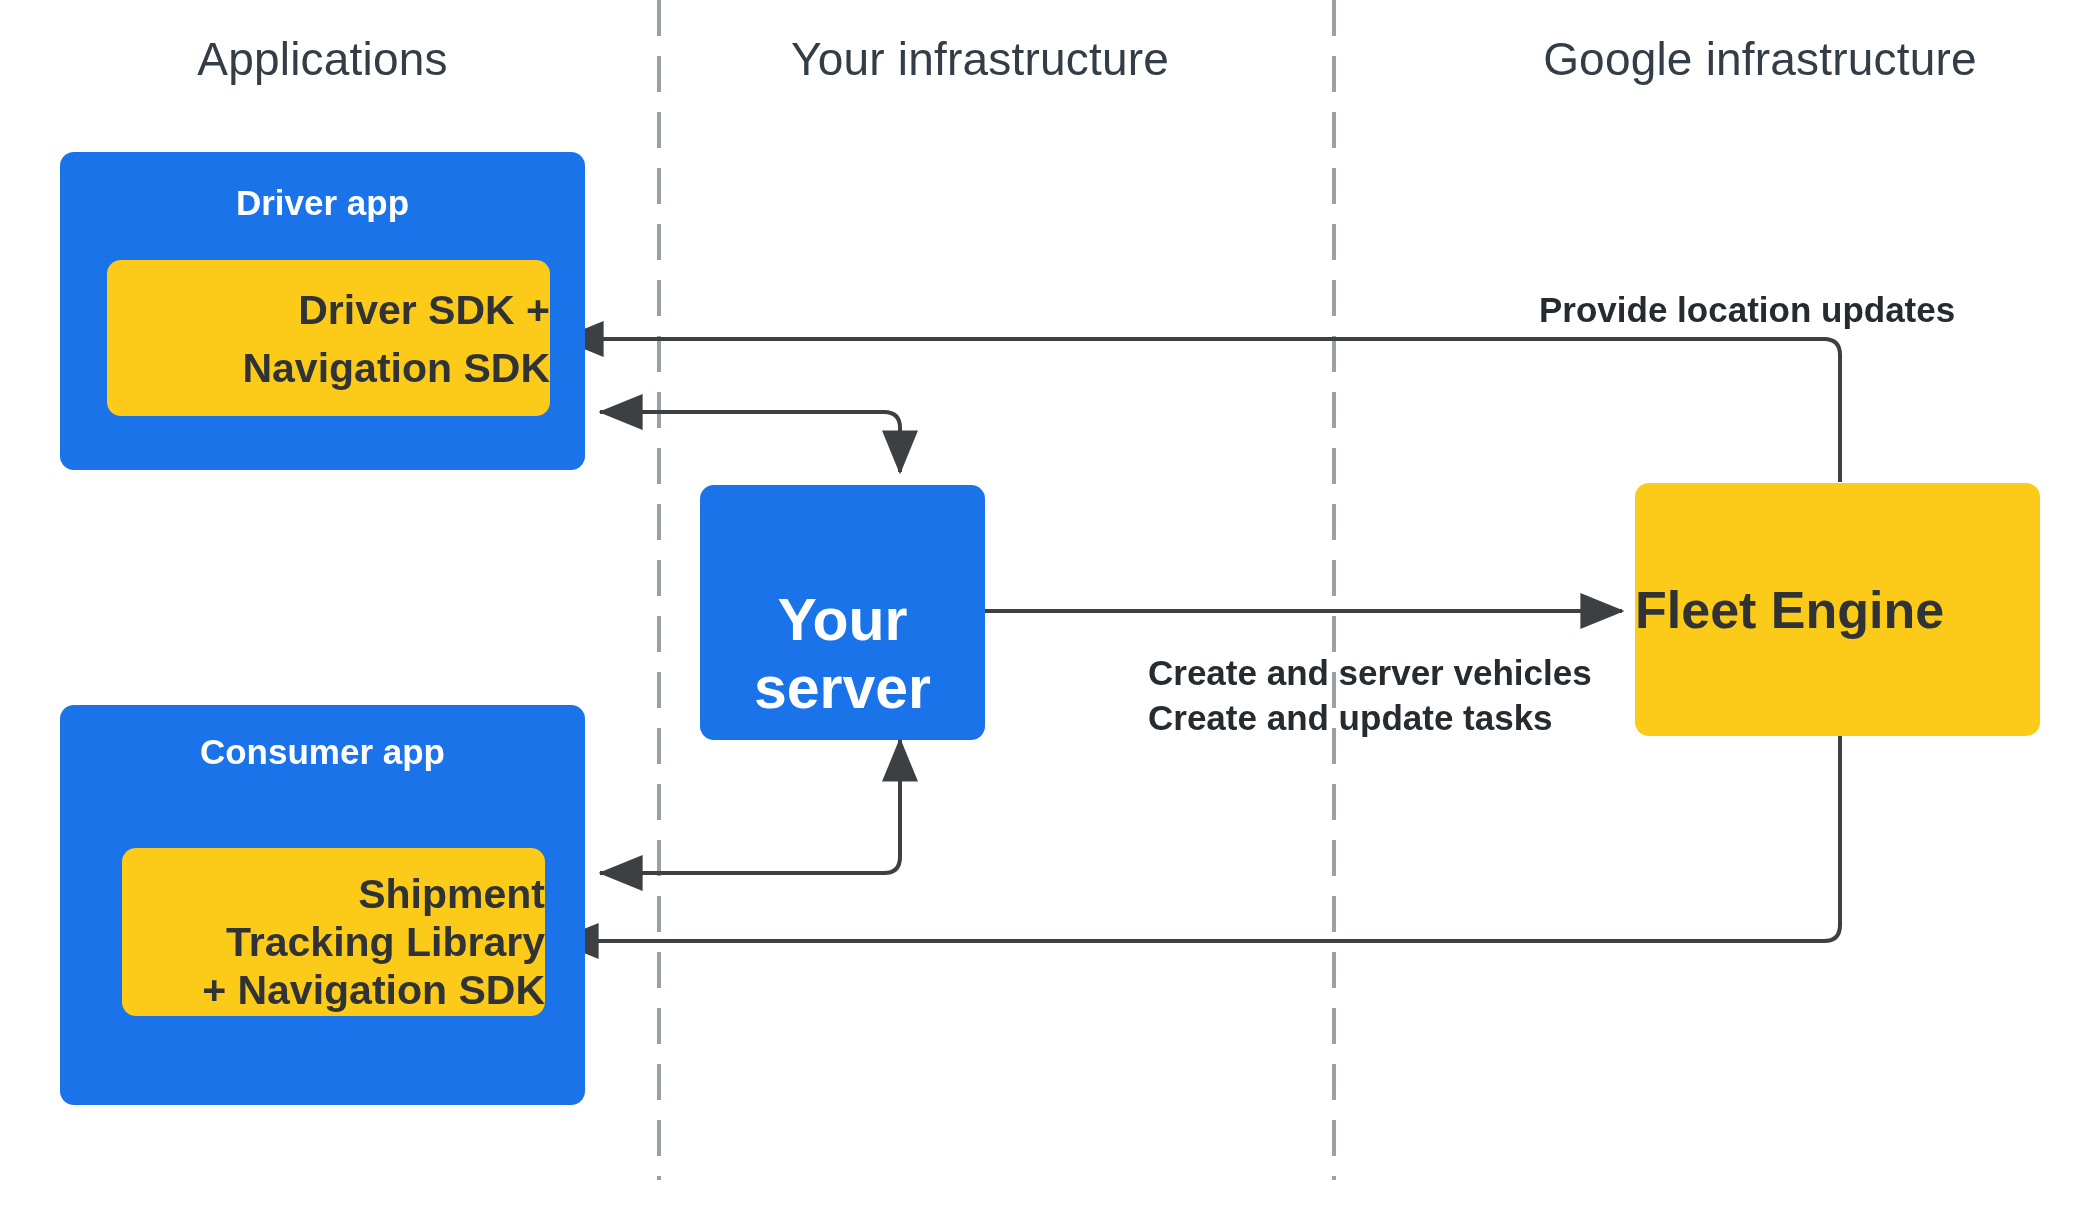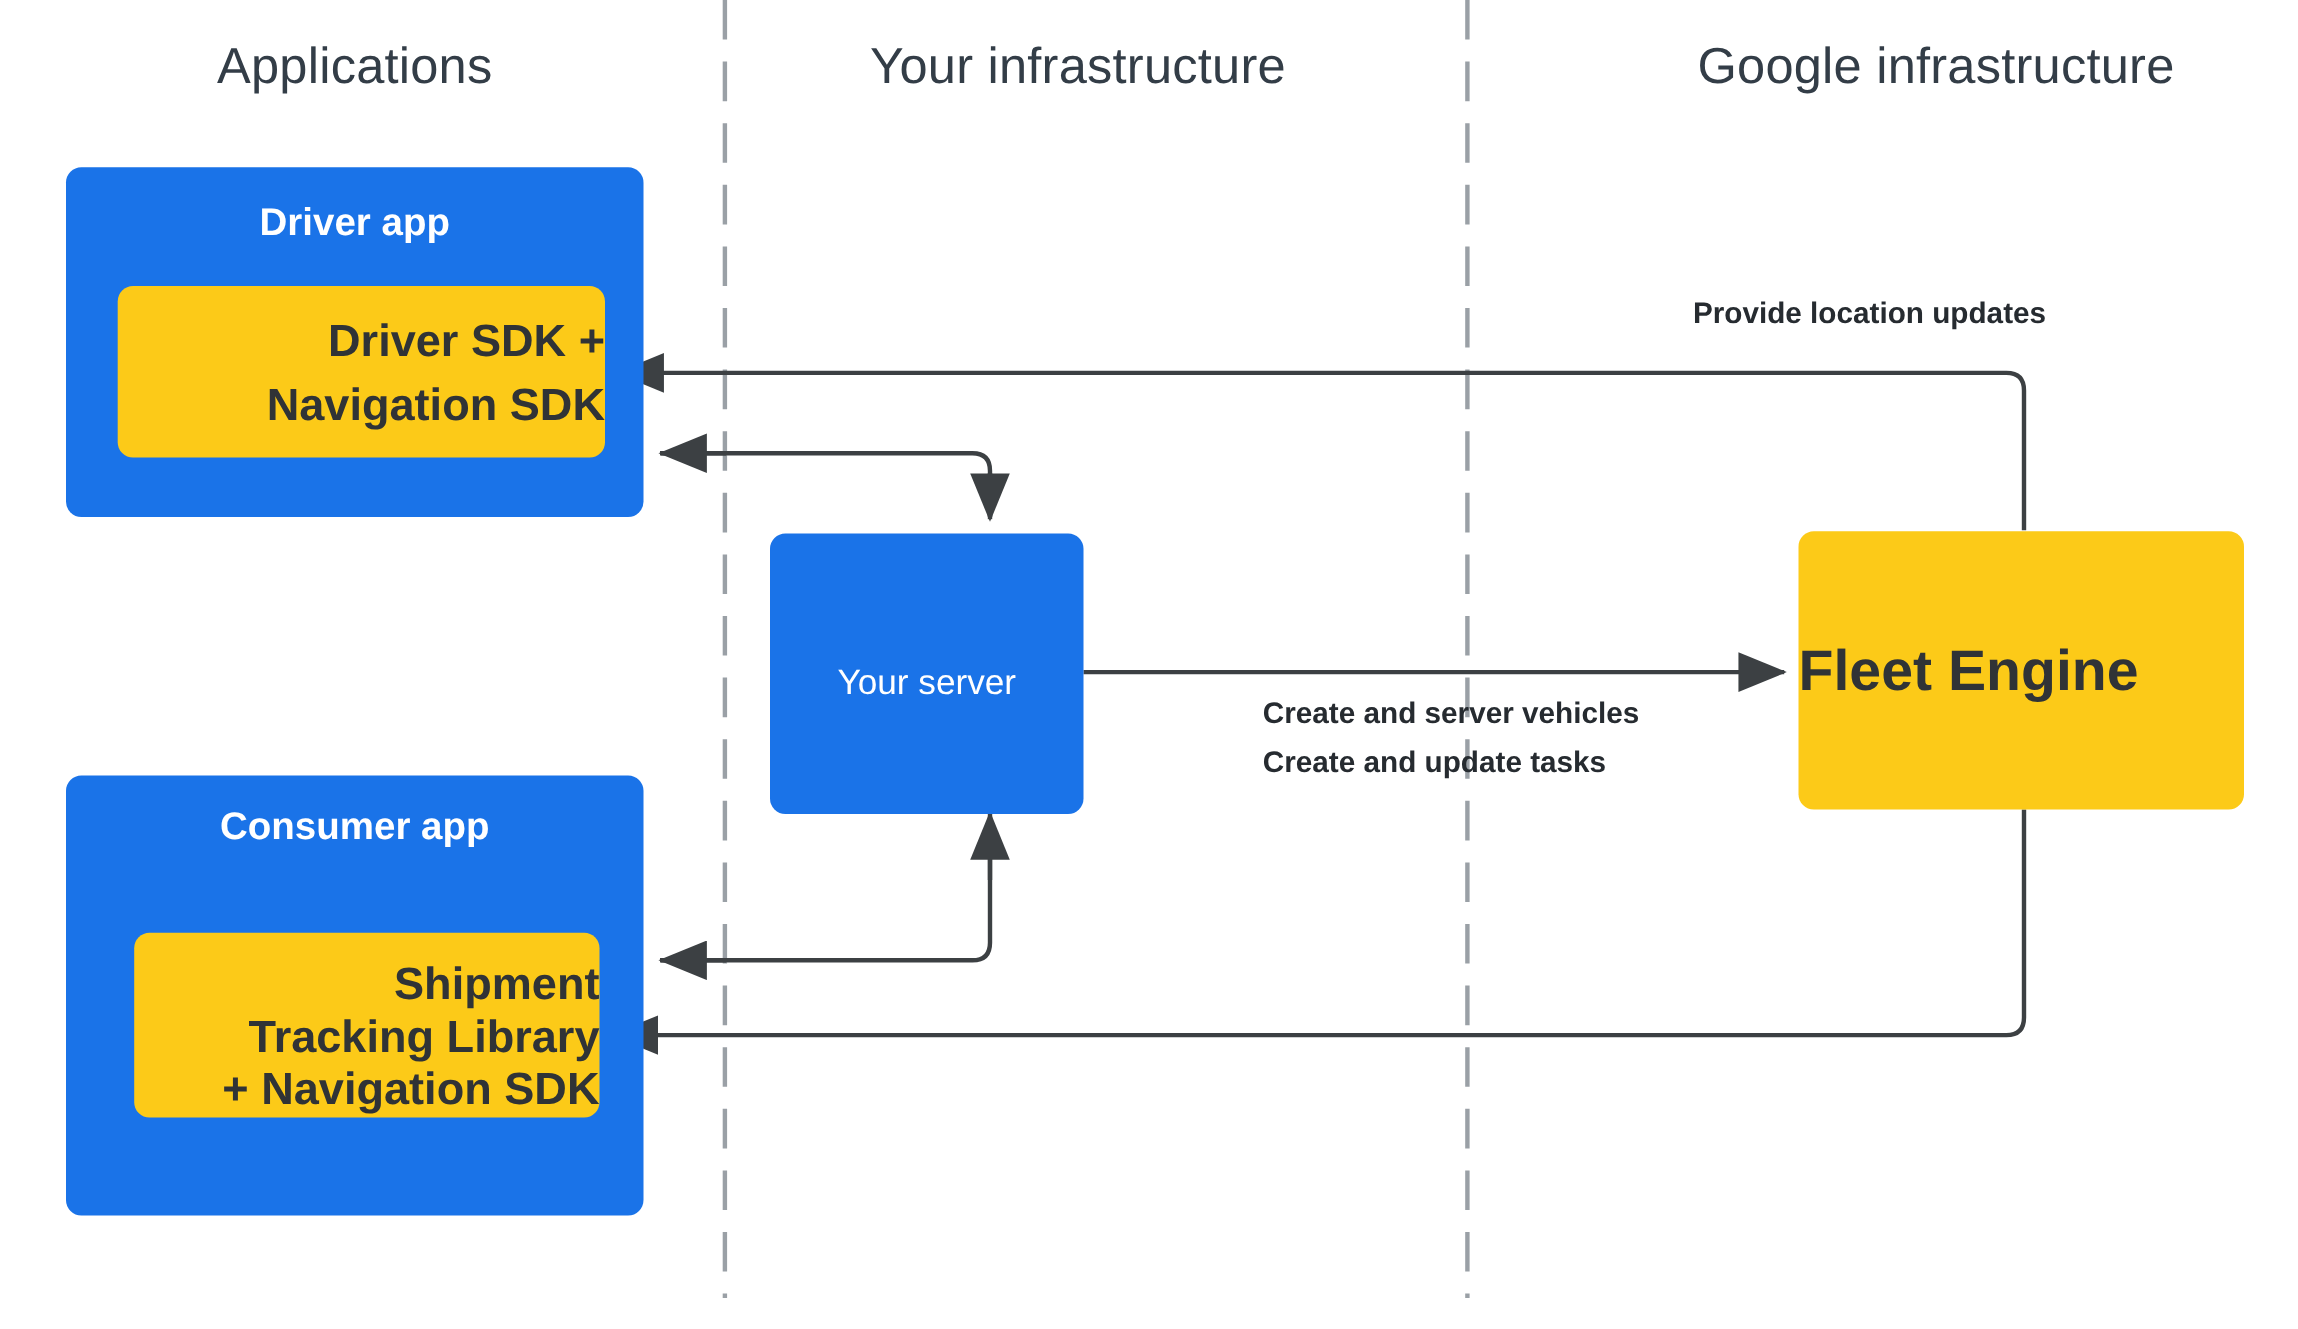--- a/index.html
+++ b/index.html
@@ -60,41 +60,41 @@
     right: 0;
     text-align: right;
     color: #303336;
     font-weight: bold;
     font-size: 41px;
     line-height: 1.18;
   }
   .center-label {
     position: absolute;
     color: #ffffff;
-    font-weight: normal;
-    font-size: 32px;
+    font-weight: bold;
+    font-size: 59px;
     width: 100%;
     text-align: center;
-    margin-top: 16px;
   }
   .fe-label {
     position: absolute;
     color: #303336;
     font-weight: bold;
     font-size: 52px;
     width: 100%;
     text-align: left;
   }
   .edge-label {
     position: absolute;
-    font-size: 27px;
+    font-size: 35px;
     font-weight: bold;
     color: #262b30;
     white-space: nowrap;
     line-height: 1.28;
+    margin-top: 20px;
   }
 </style>
 </head>
 <body>
 
 <div id="canvas">
 
   <div class="col-header" style="left:60px; top:32px; width:525px;">Applications</div>
   <div class="col-header" style="left:700px; top:32px; width:560px;">Your infrastructure</div>
   <div class="col-header" style="left:1480px; top:32px; width:560px;">Google infrastructure</div>

